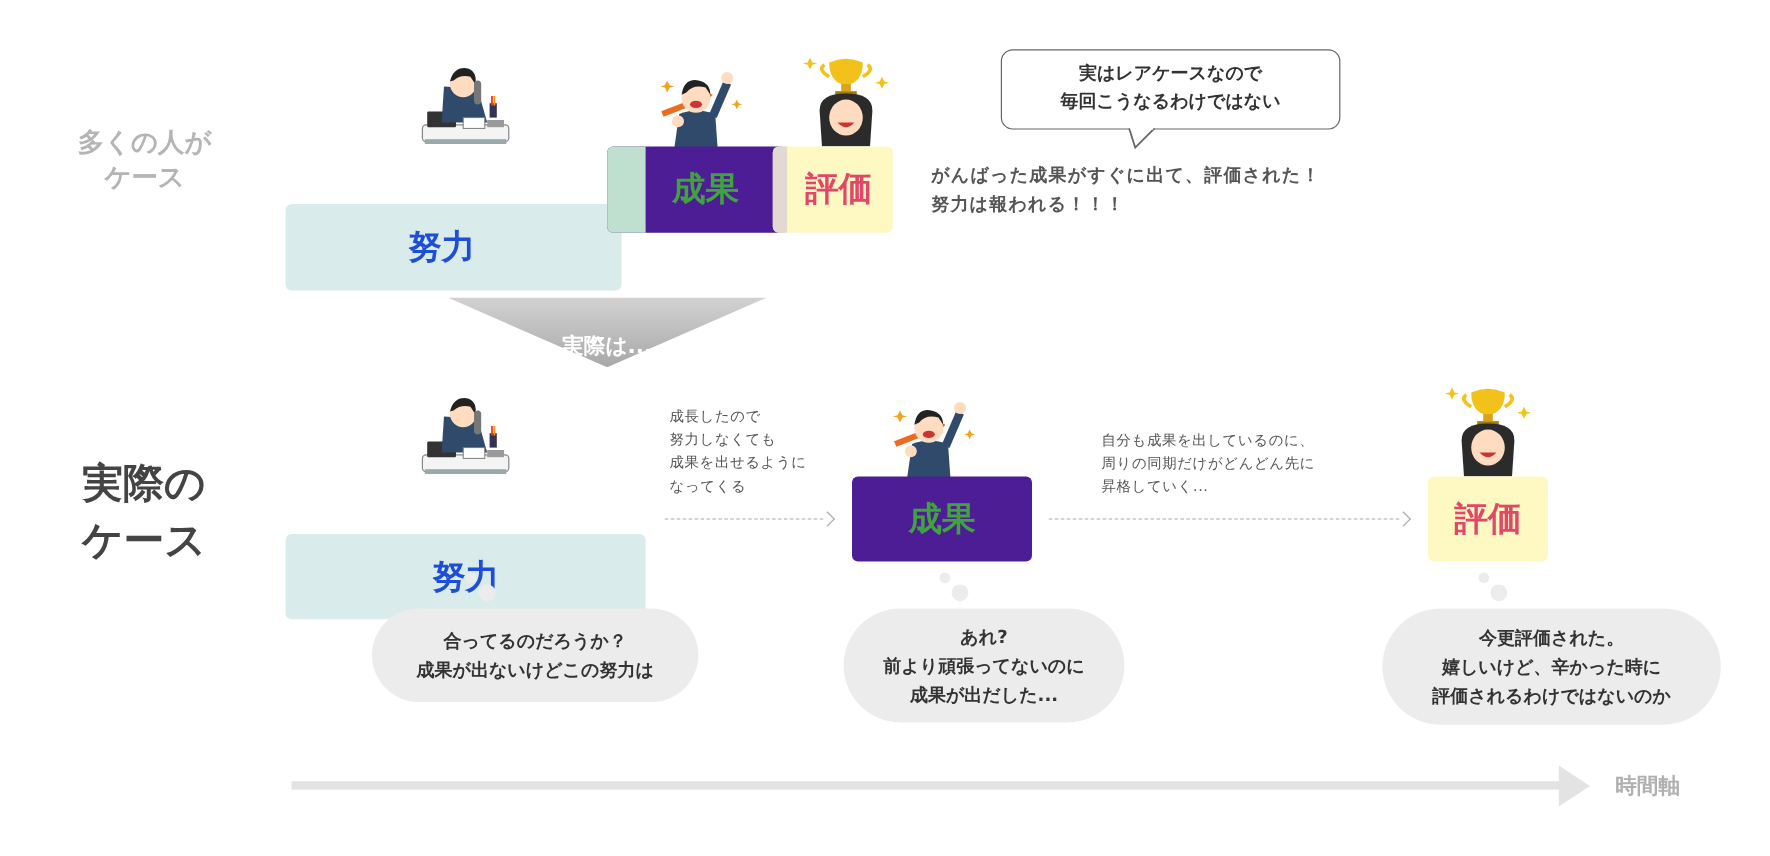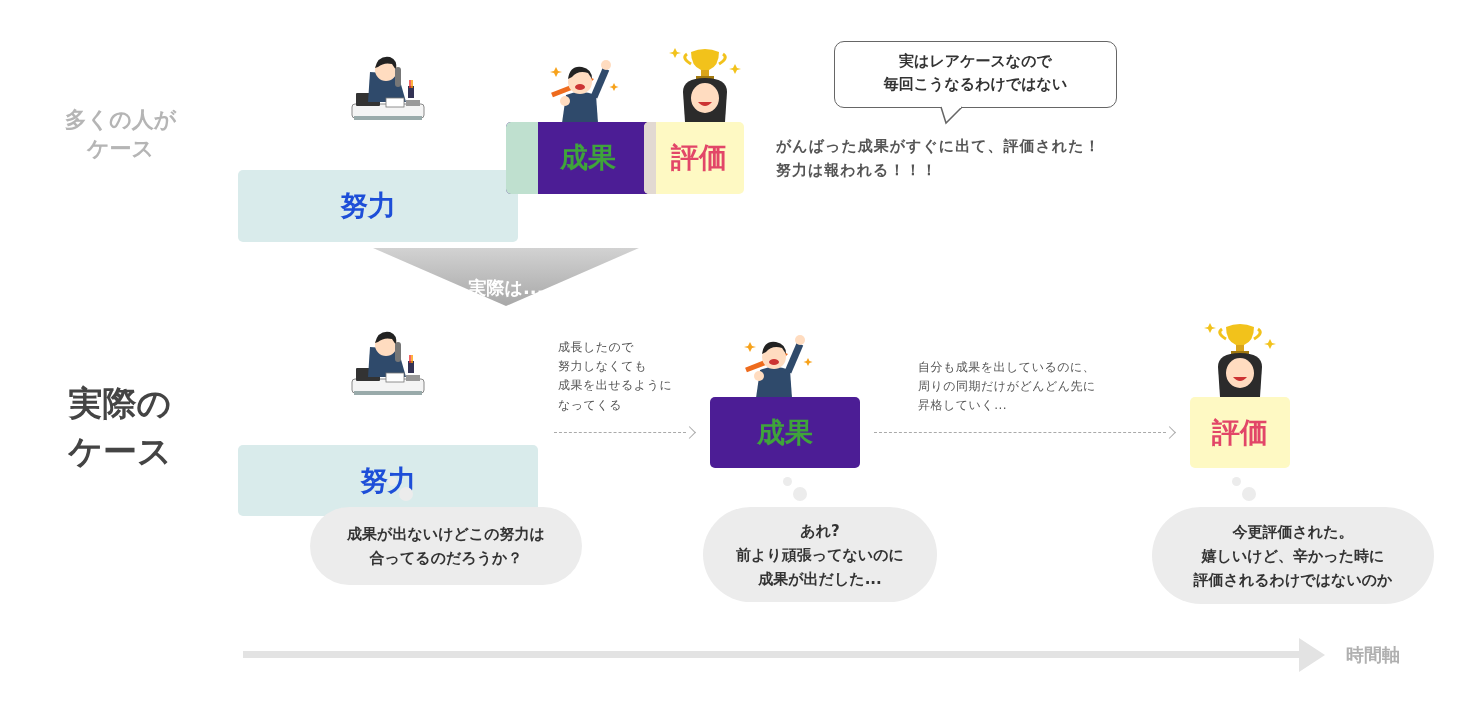--- a/index.html
+++ b/index.html
@@ -204,22 +204,22 @@
 </div>
 <div class="dash-arrow" style="left:874px; top:427px; width:300px;">
   <div class="dash-line"></div>
   <div class="dash-head"></div>
 </div>
 
 <div class="dot" style="left:388px; top:477px; width:9px; height:9px;"></div>
 <div class="dot" style="left:399px; top:487px; width:14px; height:14px;"></div>
 <div class="thought" style="left:310px; top:507px; width:272px; height:78px;">
   <div>
+    <div>合ってるのだろうか？</div>
     <div>成果が出ないけどこの努力は</div>
-    <div>合ってるのだろうか？</div>
   </div>
 </div>
 
 <div class="dot" style="left:783px; top:477px; width:9px; height:9px;"></div>
 <div class="dot" style="left:793px; top:487px; width:14px; height:14px;"></div>
 <div class="thought" style="left:703px; top:507px; width:234px; height:95px;">
   <div>
     <div>あれ?</div>
     <div>前より頑張ってないのに</div>
     <div>成果が出だした...</div>

